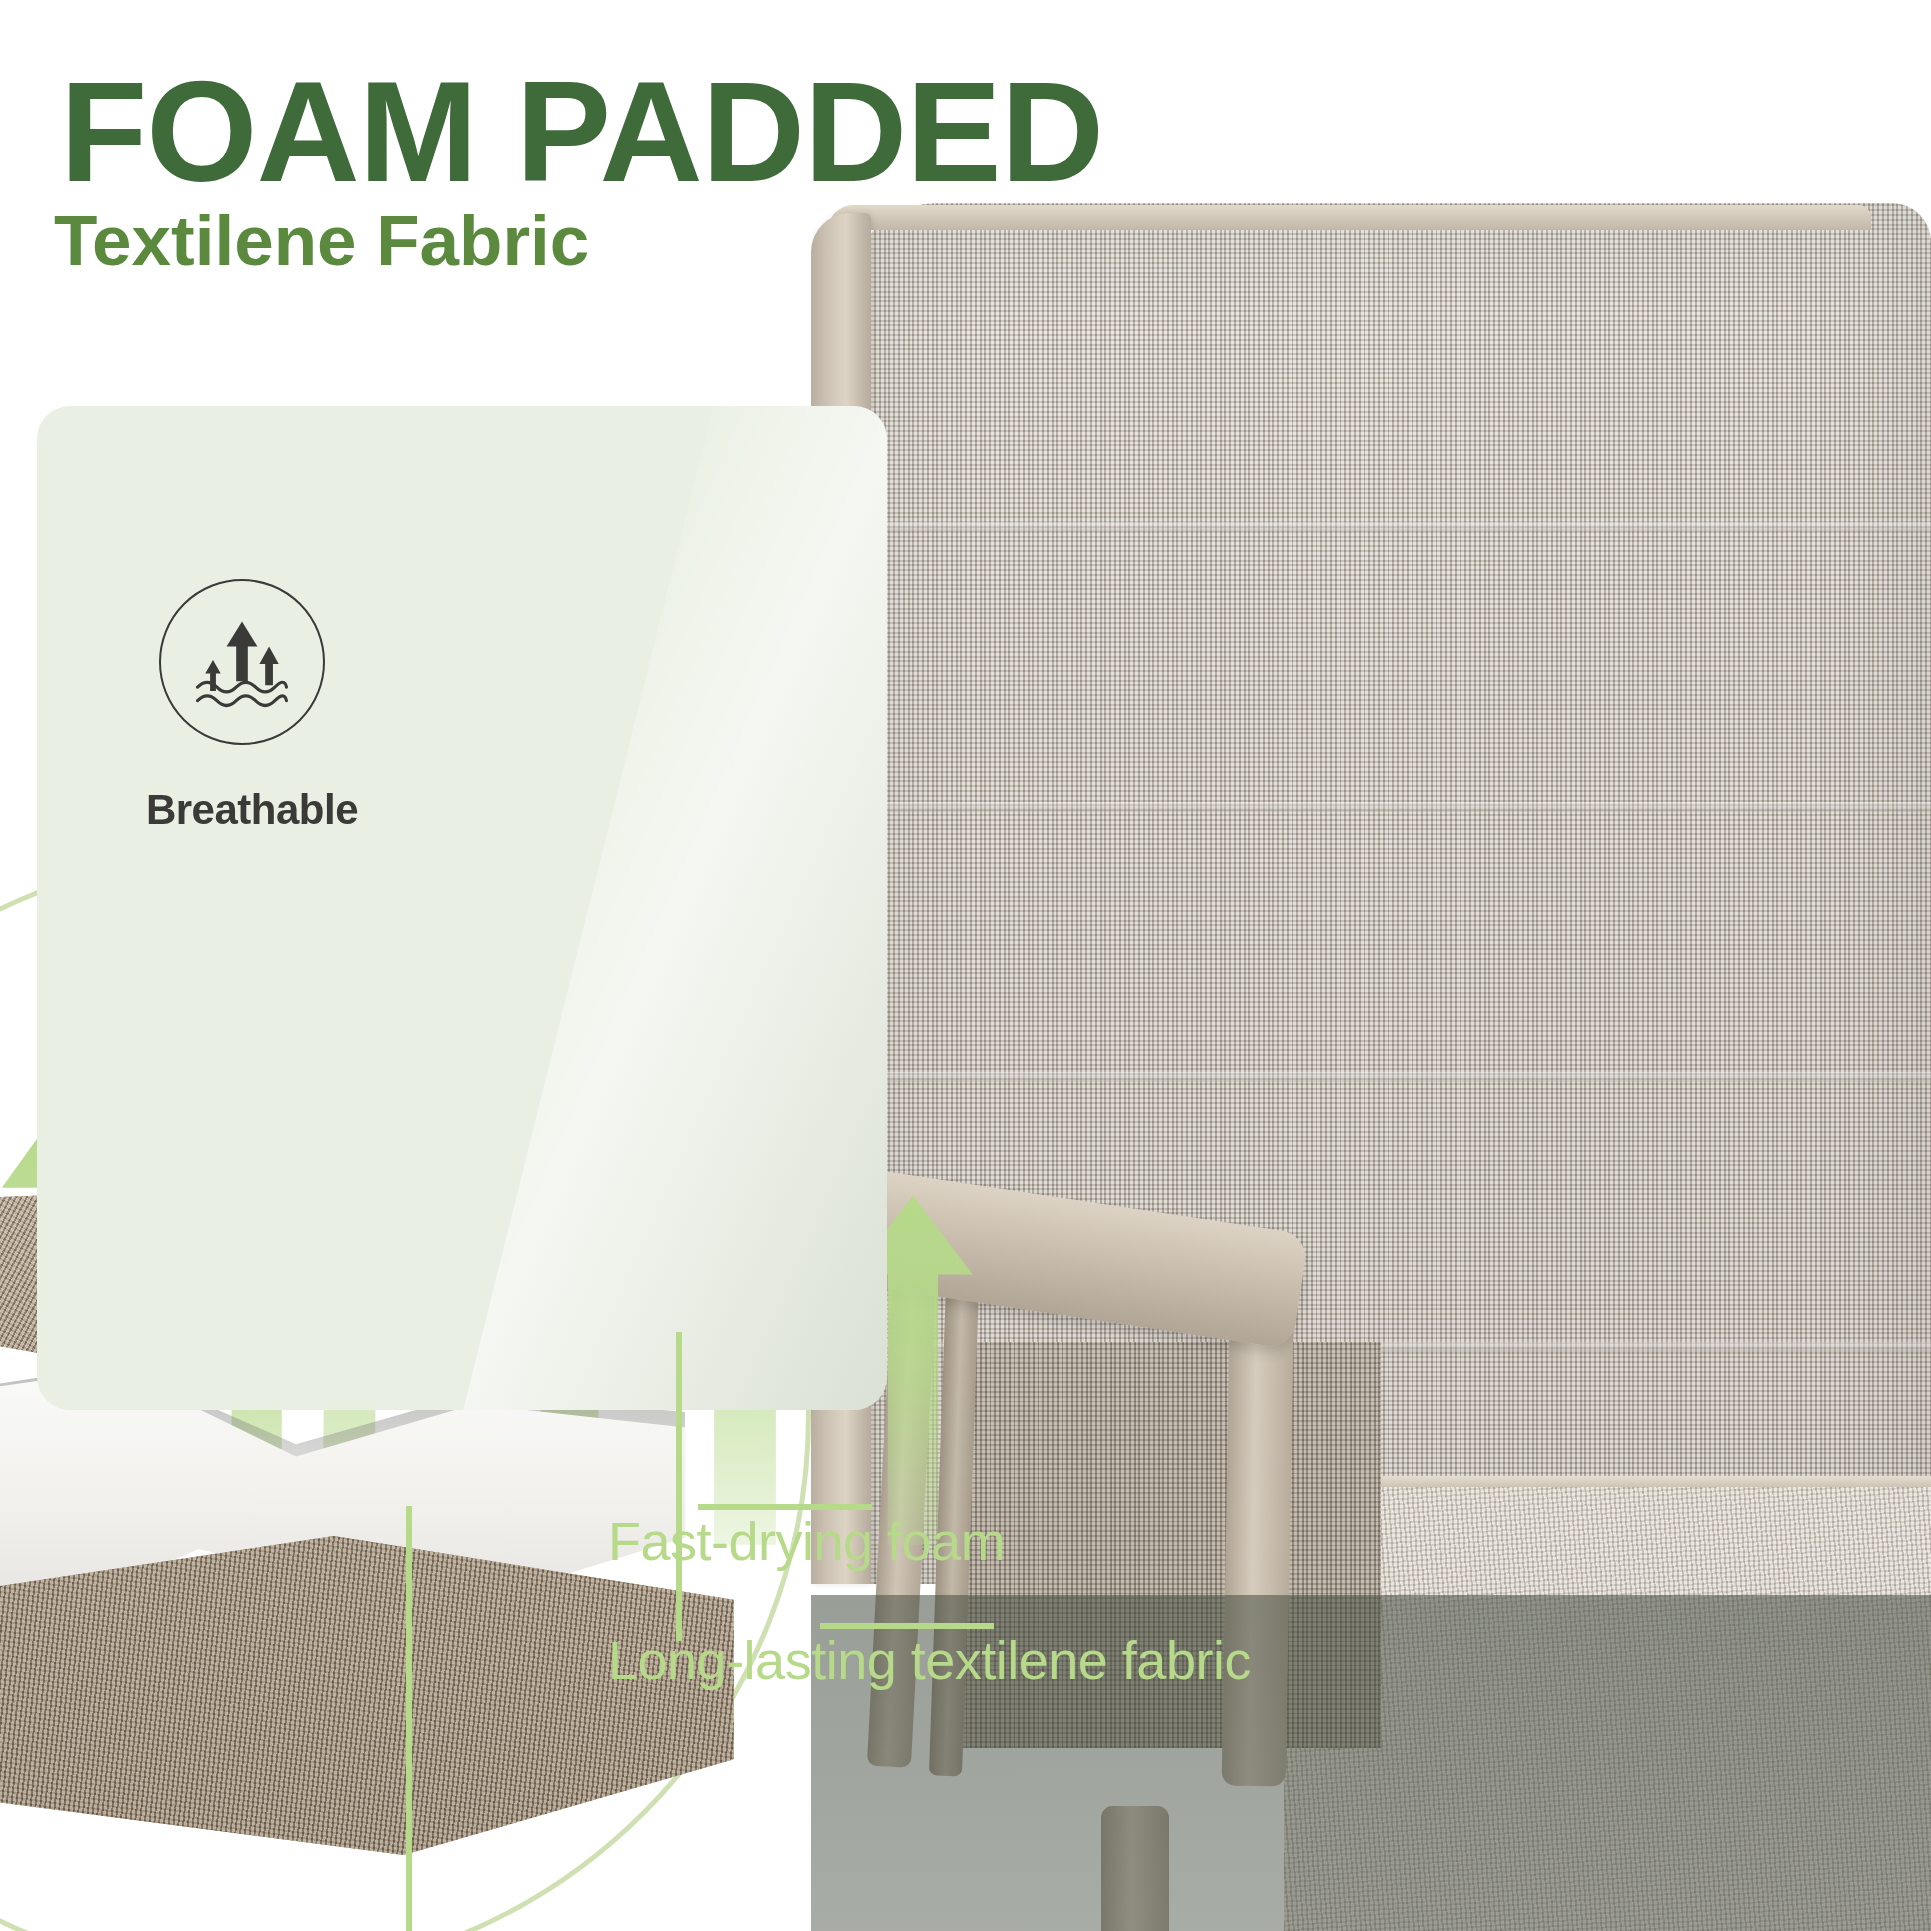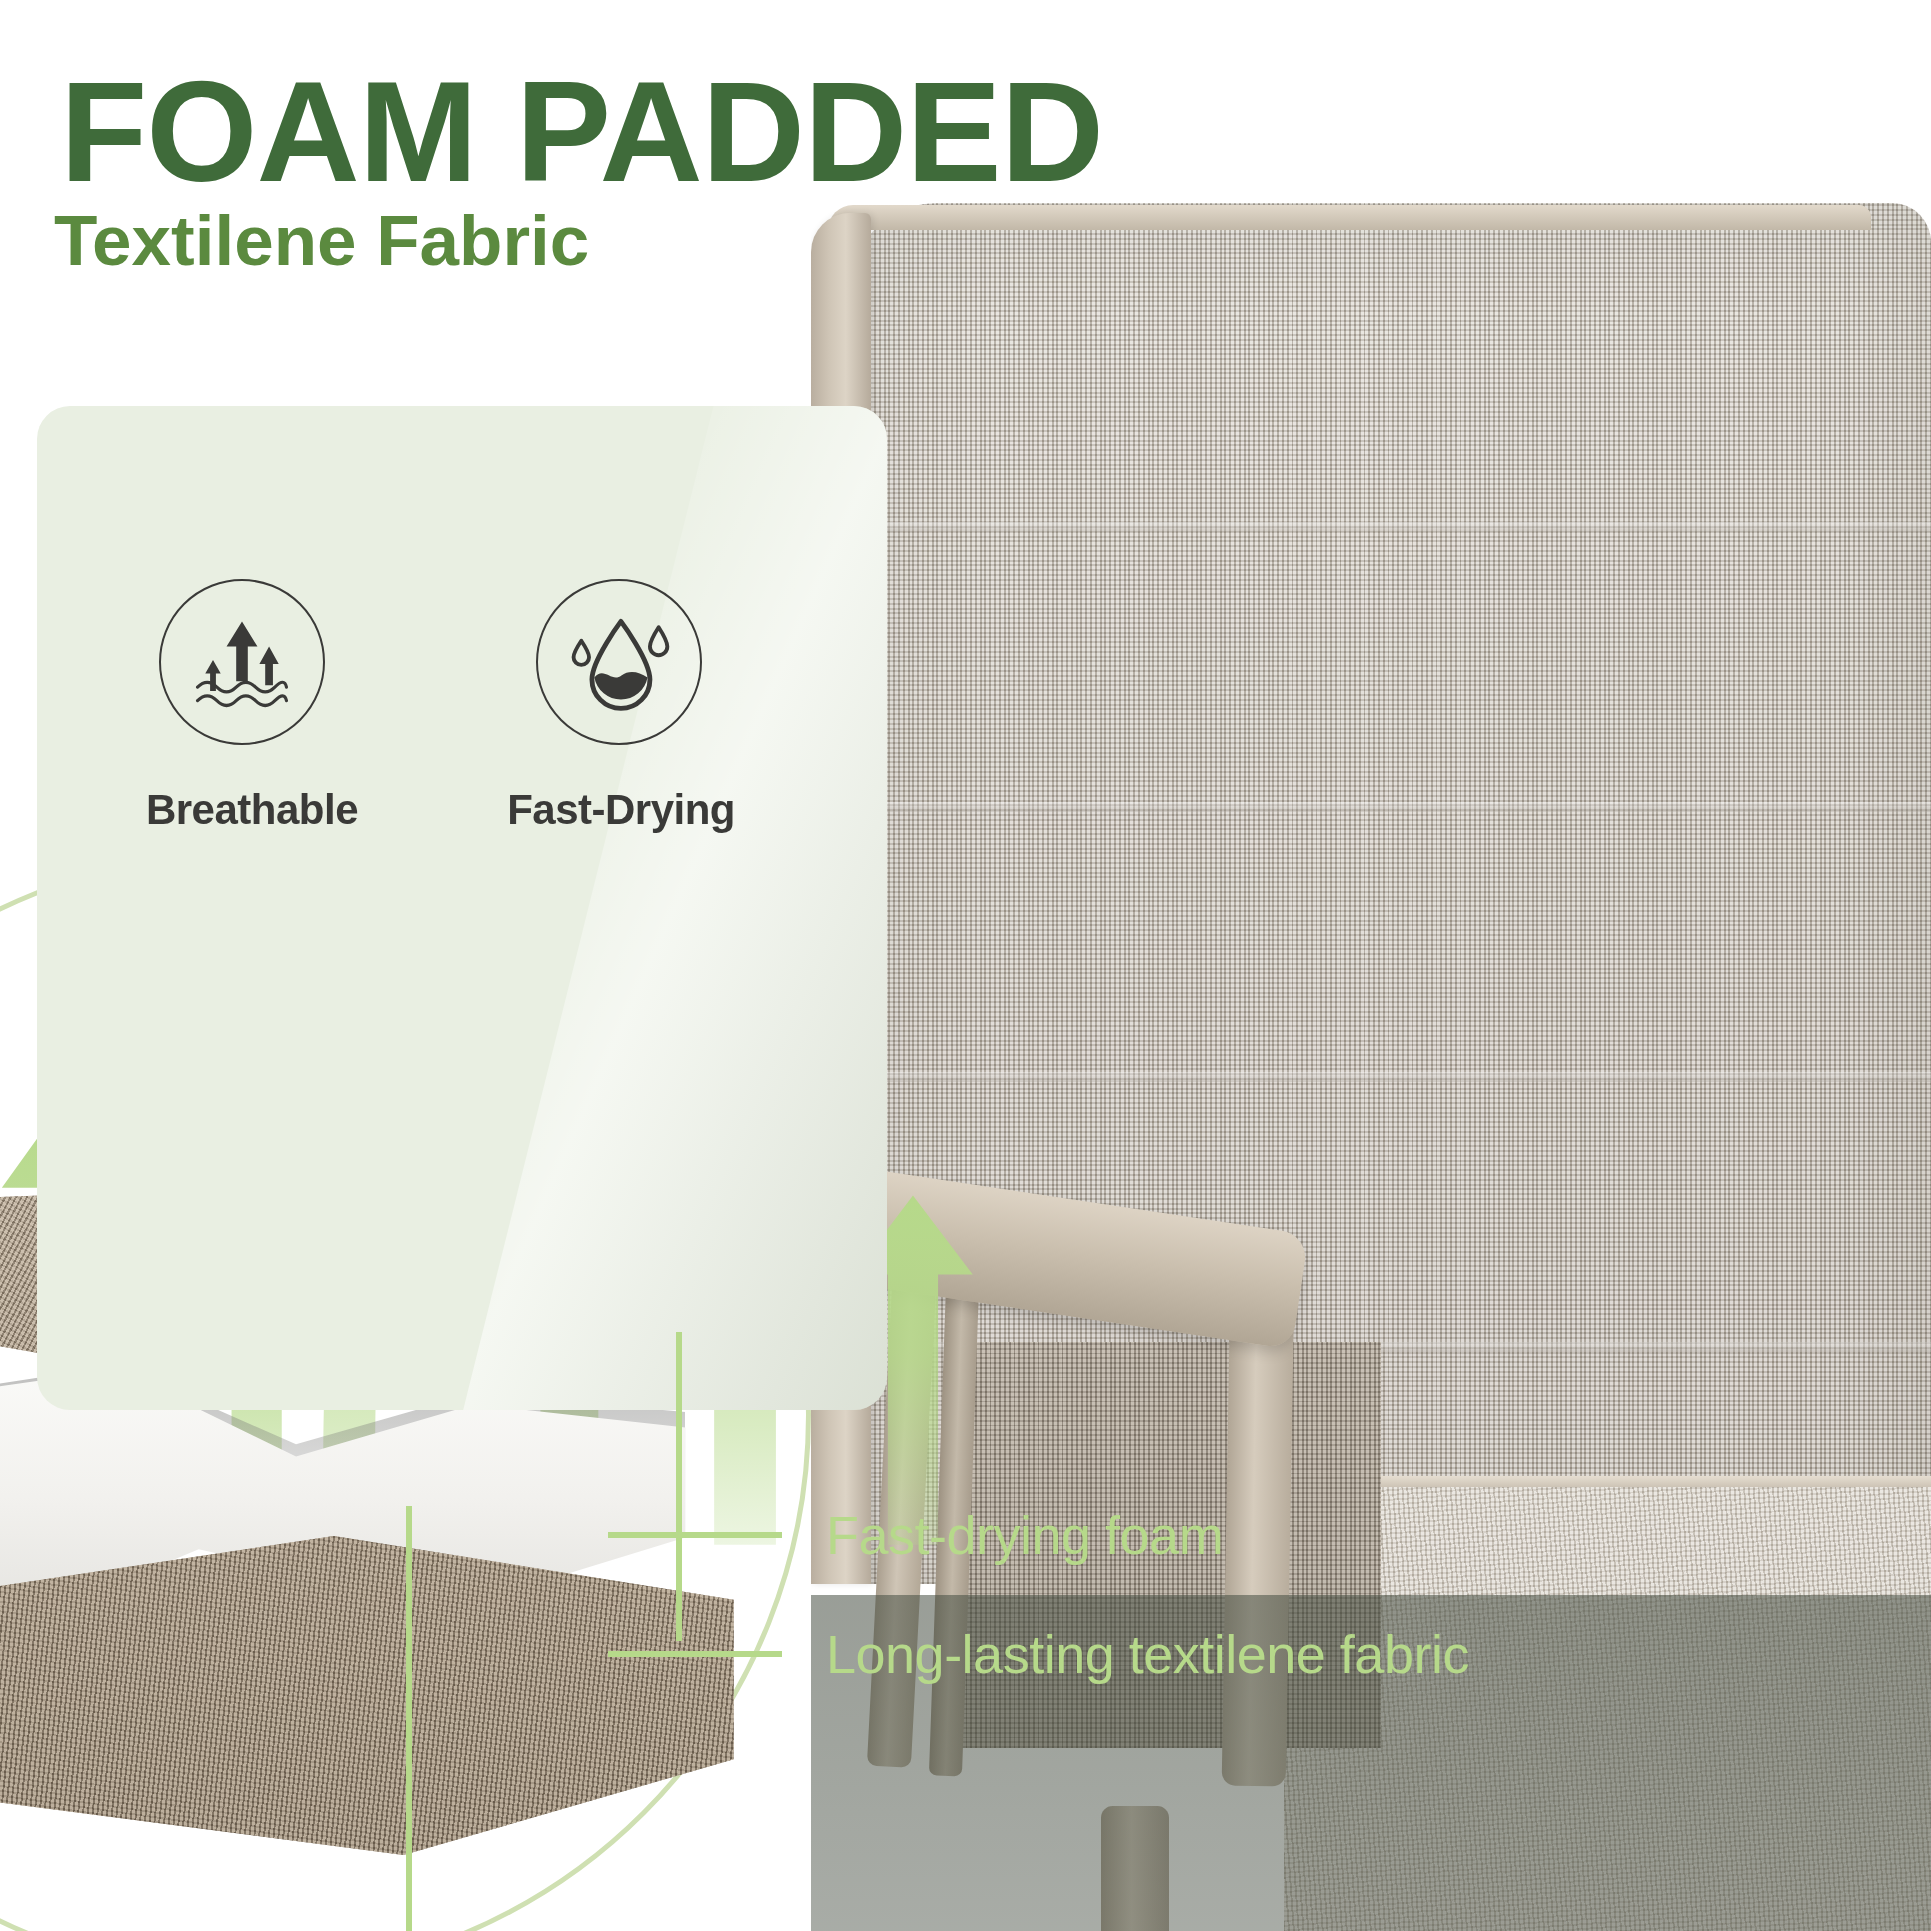--- a/index.html
+++ b/index.html
@@ -177,21 +177,21 @@
   .fabric-bottom{
     position:absolute;left:-19.3px;top:348px;width:869px;height:319px;
     background:
       repeating-linear-gradient(96deg, rgba(84,72,58,.48) 0 1.9px, rgba(206,193,175,.5) 1.9px 4.8px),
       repeating-linear-gradient(8deg, rgba(84,72,58,.38) 0 1.9px, rgba(206,193,175,.45) 1.9px 4.8px),
       linear-gradient(180deg,#a4947f,#8e7f6b);
     clip-path:polygon(0% 22%, 54% 0%, 100% 20%, 100% 70%, 62% 100%, 0% 78%);
   }
 
   
-  .callout{position:absolute;display:flex;align-items:center;gap:0;}
+  .callout{position:absolute;display:flex;align-items:center;gap:0;flex-direction:column;}
   .callout .lead{
     height:5.8px;background:#b6d98a;display:block;
   }
   .callout .ctext{
     font-size:54px;color:#b6d98a;font-weight:400;white-space:nowrap;
     letter-spacing:-0.5px;
   }
   #callout-foam{left:608px;top:1504px;}
   #callout-foam .lead{width:174px;margin-right:44px;}
   #callout-fabric{left:608px;top:1623px;}
@@ -294,35 +294,20 @@
           <path d="M30 58 L22 72 L27 72 L27 90 L33 90 L33 72 L38 72 Z" fill="#3a3a38"></path>
 
           <path d="M14 86 q10 -10 20 0 t20 0 t20 0 t20 0 t12 0" stroke="#3a3a38" stroke-width="3.2" fill="none" stroke-linecap="round"></path>
 
           <path d="M14 100 q10 -10 20 0 t20 0 t20 0 t20 0 t12 0" stroke="#3a3a38" stroke-width="3.2" fill="none" stroke-linecap="round"></path>
         </svg>
       </div>
       <div class="feat-label">Breathable</div>
     </div>
 
-    <div class="feat">
-      <div class="feat-circle">
-        <svg width="116" height="116" viewBox="0 0 120 120">
-
-          <path d="M62 18 C62 18 92 58 92 78 A30 30 0 0 1 32 78 C32 58 62 18 62 18 Z" stroke="#3a3a38" stroke-width="5" fill="none" stroke-linejoin="round"></path>
-
-          <path d="M34.5 76 c10 -12 18 6 28 -2 c8 -6 18 -4 27 2 a28 28 0 0 1 -55 0 Z" fill="#3a3a38"></path>
-
-          <path d="M101 24 C101 24 110 38 110 44 A9 9 0 0 1 92 44 C92 38 101 24 101 24 Z" stroke="#3a3a38" stroke-width="4" fill="none" stroke-linejoin="round"></path>
-
-          <path d="M21 38 C21 38 29 50 29 55 A8 8 0 0 1 13 55 C13 50 21 38 21 38 Z" stroke="#3a3a38" stroke-width="4" fill="none" stroke-linejoin="round"></path>
-        </svg>
-      </div>
-      <div class="feat-label">Fast-Drying</div>
-    </div>
 
   </div>
 
   <div class="lead-v" id="leadv-1"></div>
   <div class="lead-v" id="leadv-2"></div>
 
   <div class="callout" id="callout-foam">
     <span class="lead"></span>
     <span class="ctext">Fast-drying foam</span>
   </div>

